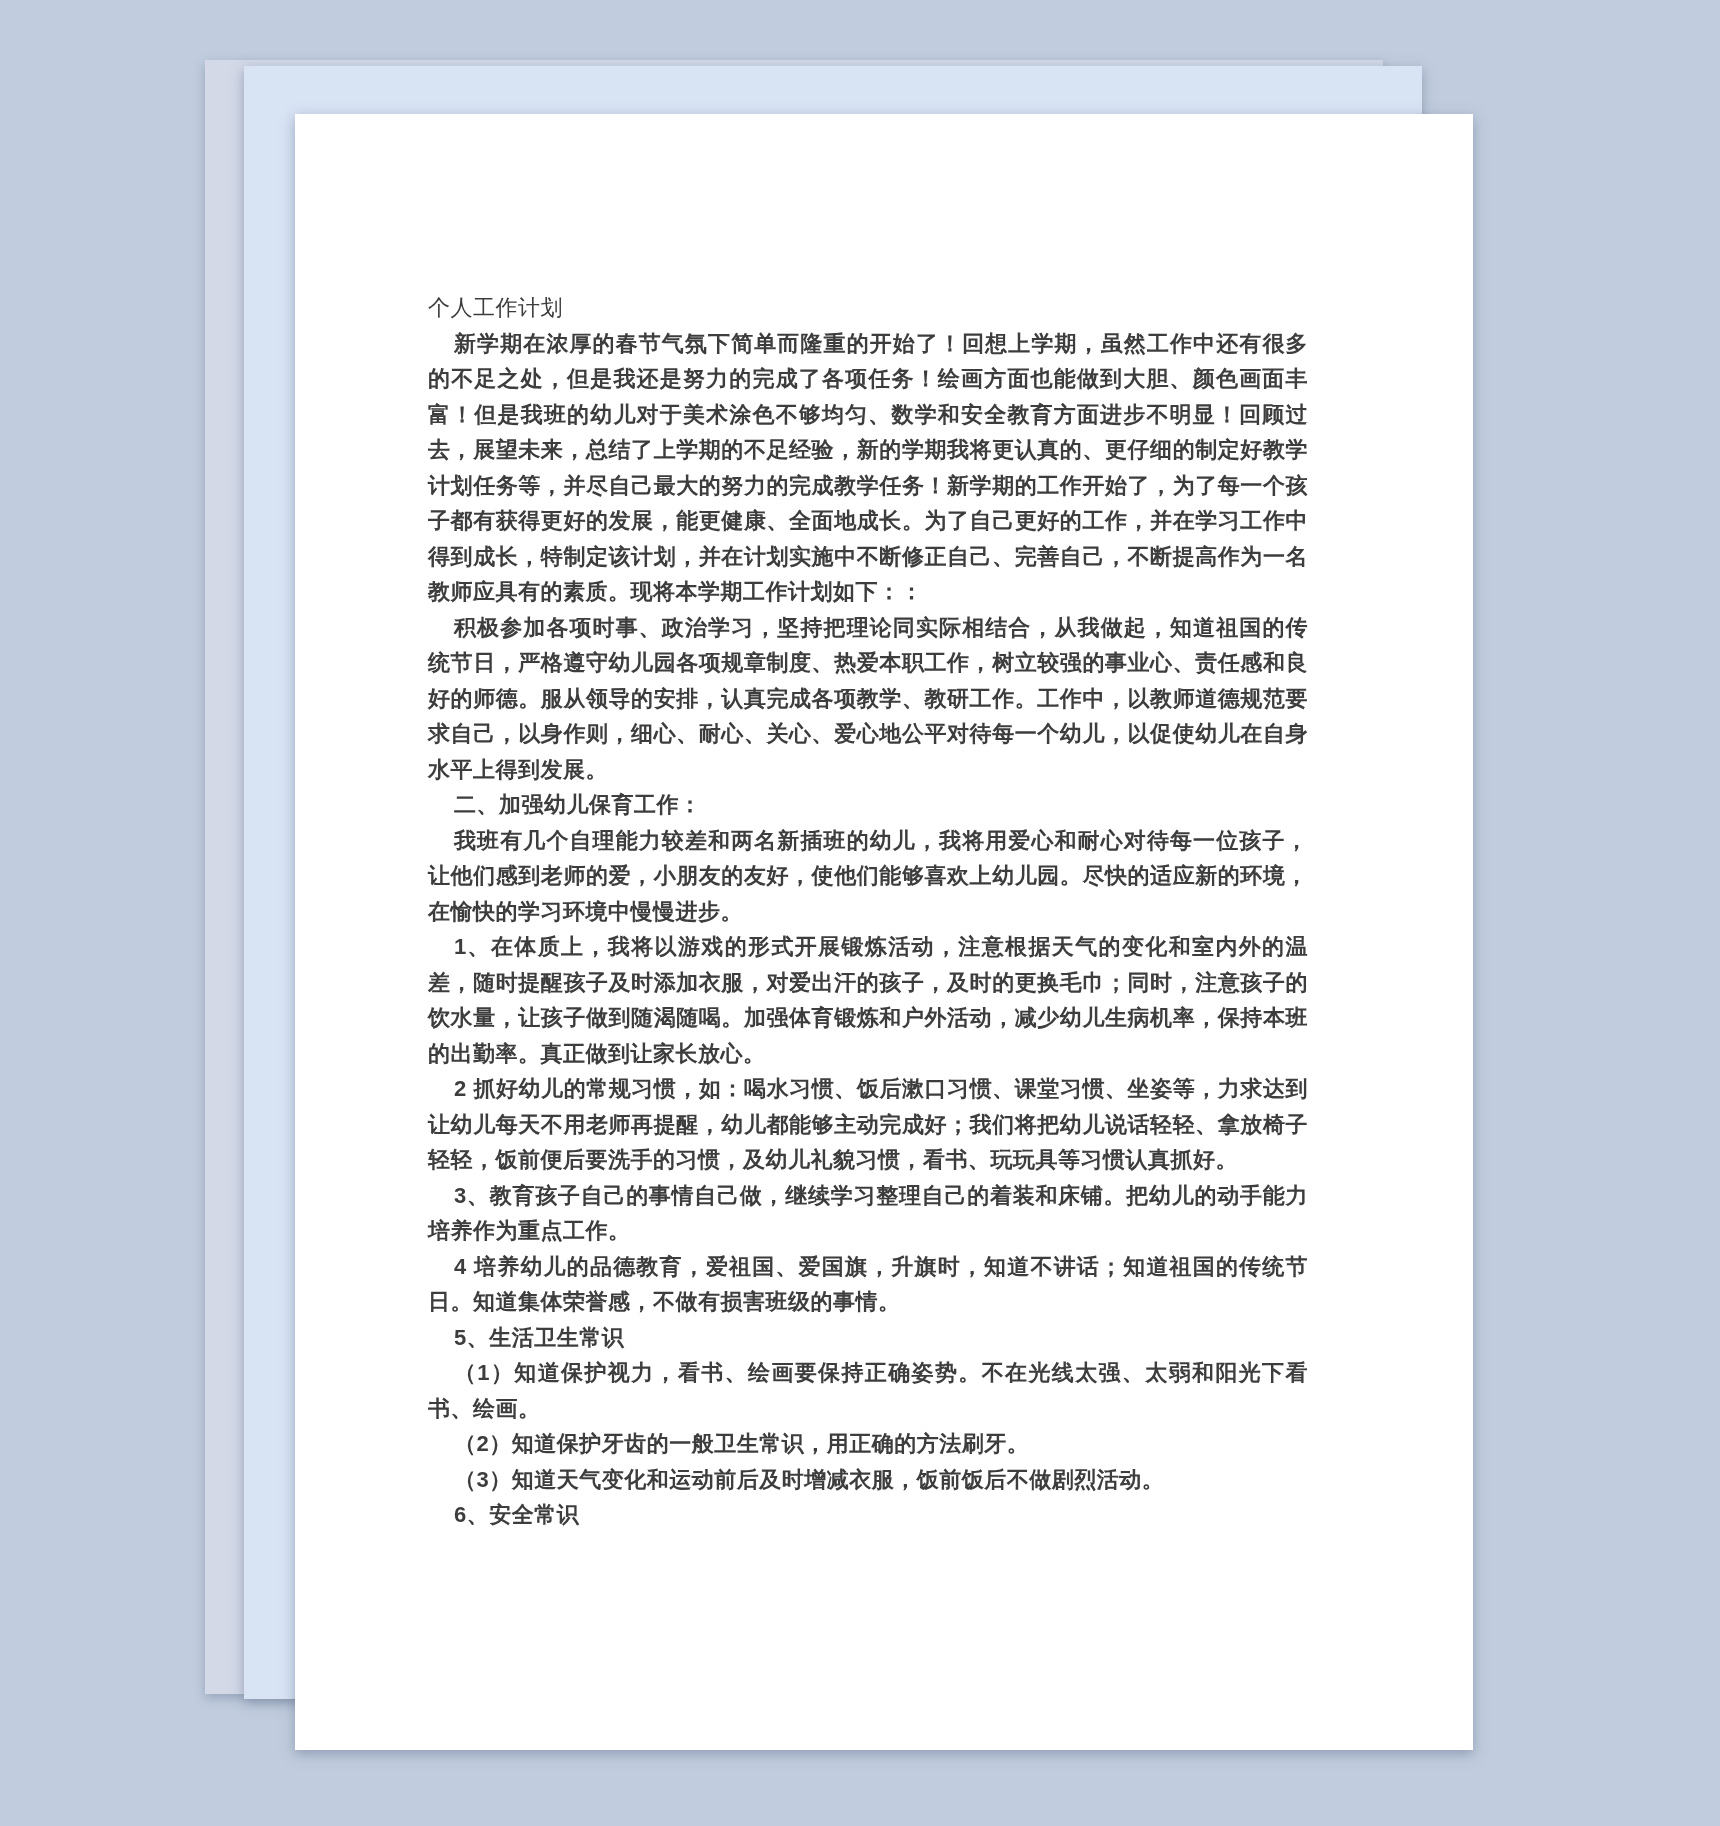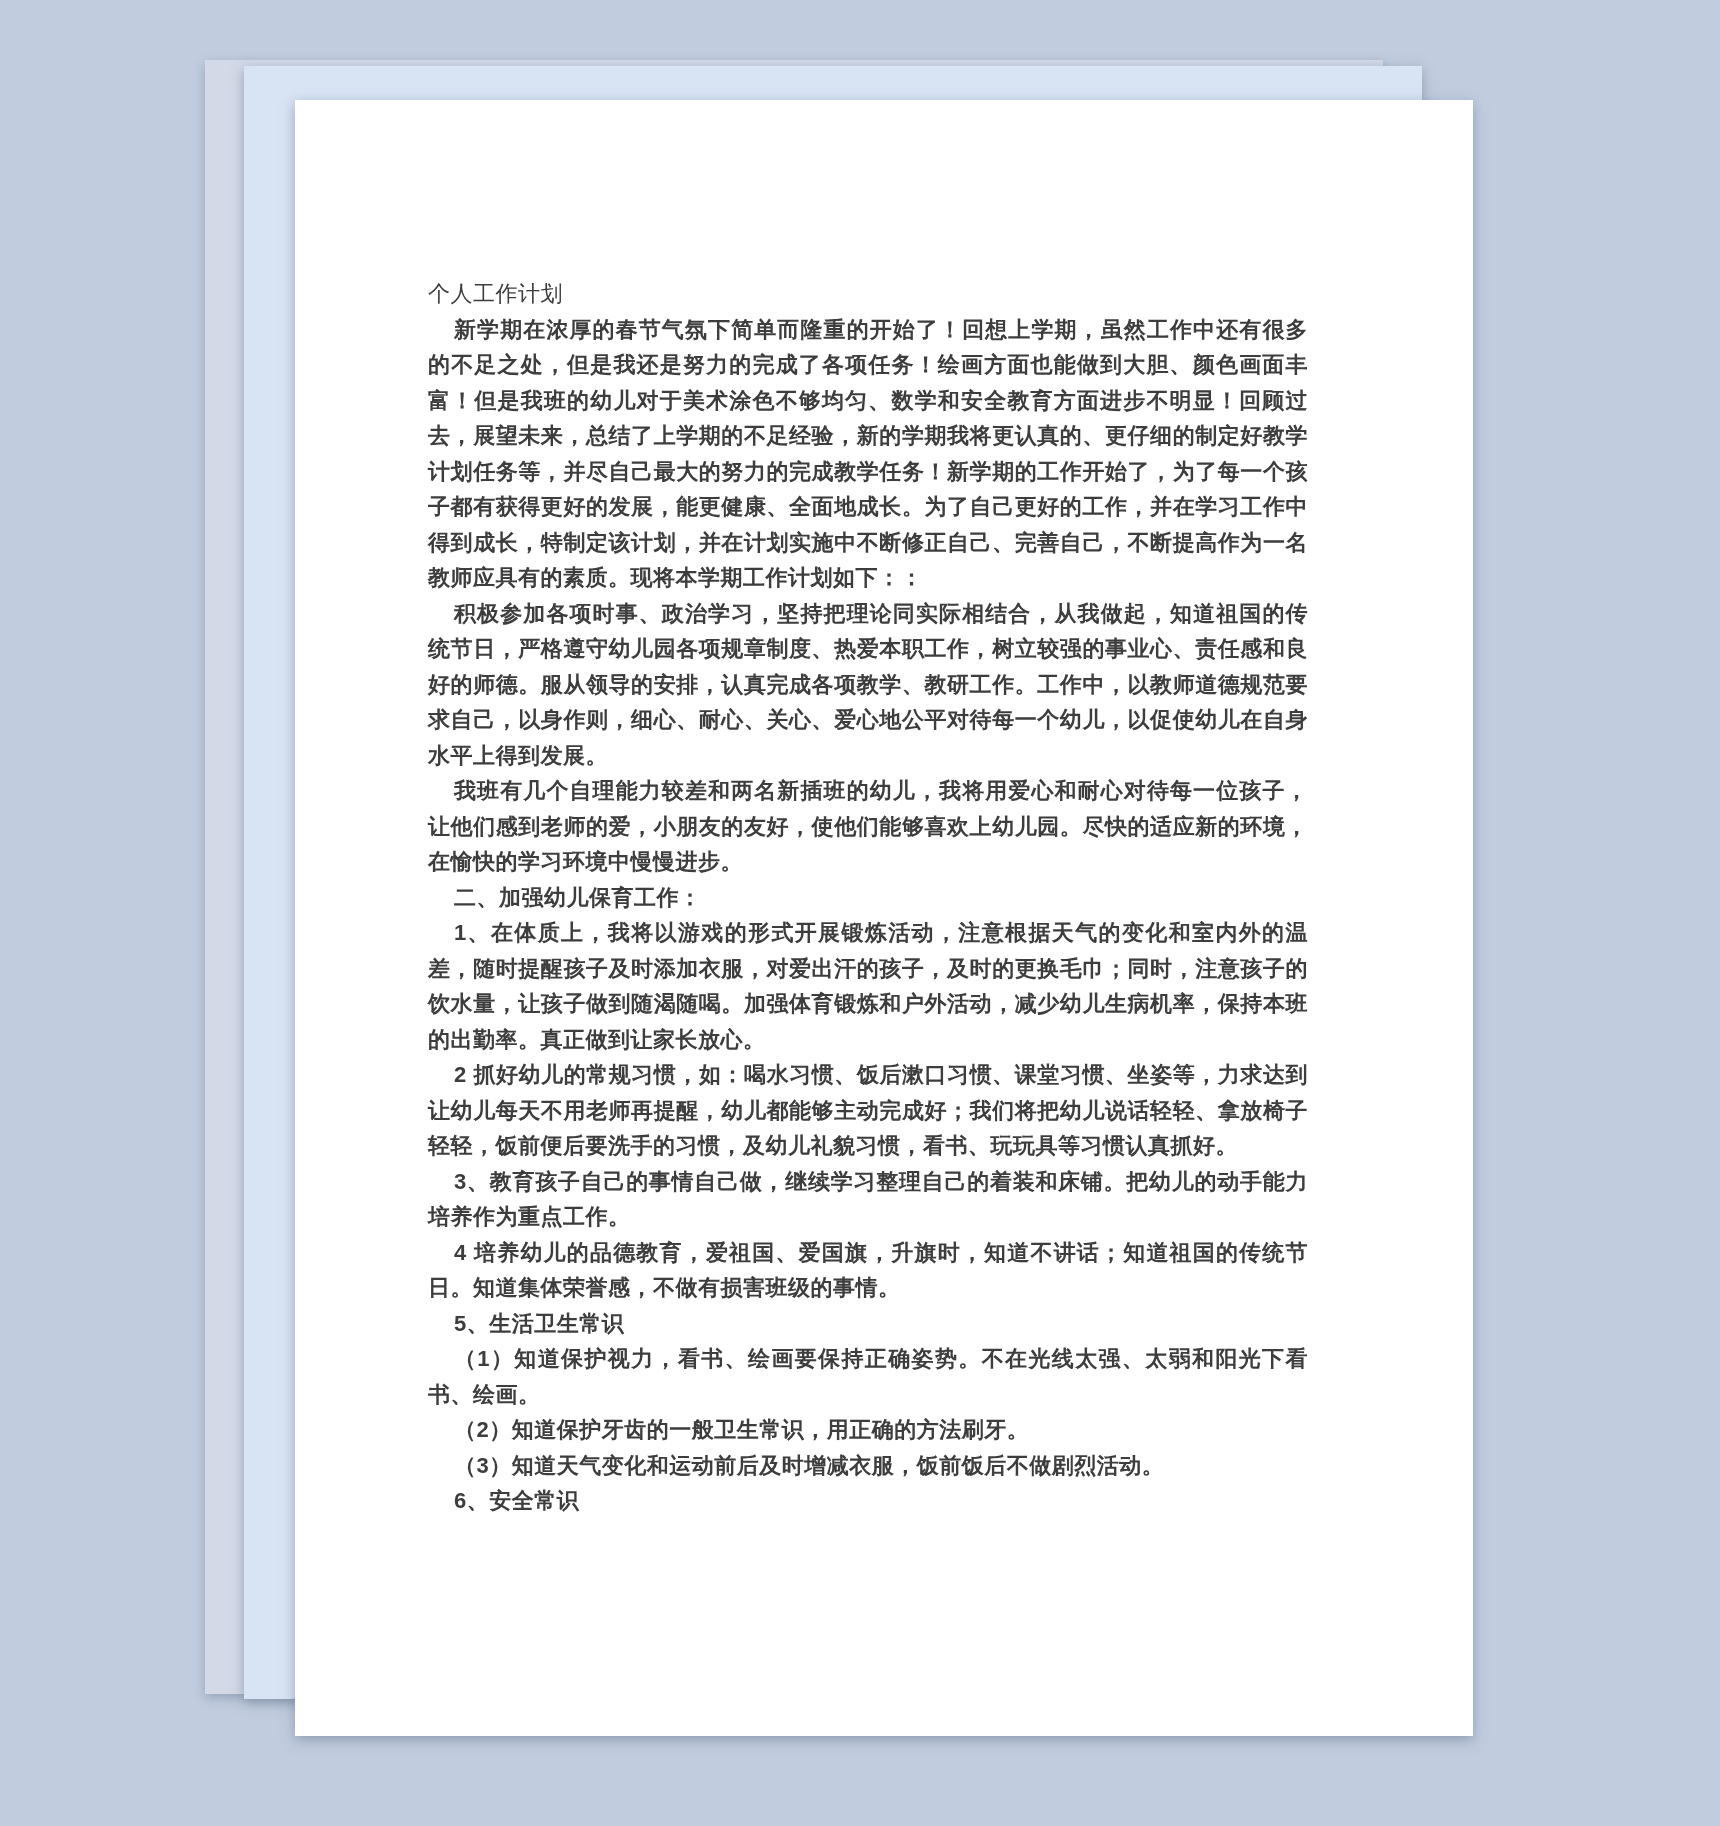--- a/index.html
+++ b/index.html
@@ -33,21 +33,21 @@
   .sheet-mid {
     left: 244px;
     top: 66px;
     width: 1178px;
     height: 1633px;
     background: #d8e3f4;
     box-shadow: 0 4px 12px rgba(100, 115, 142, 0.55);
   }
   .sheet-front {
     left: 295px;
-    top: 100px;
+    top: 114px;
     width: 1178px;
     height: 1636px;
     background: #ffffff;
     box-shadow: 0 4px 12px rgba(100, 115, 142, 0.55);
   }
   .doc {
     box-sizing: border-box;
     width: 1178px;
     padding: 176px 165px 0 133px;
     color: #3d3d3d;
@@ -72,22 +72,22 @@
 <body>
 
 <div class="stage">
   <div class="sheet sheet-back"></div>
   <div class="sheet sheet-mid"></div>
   <div class="sheet sheet-front">
     <div class="doc">
       <h1 class="title">个人工作计划</h1>
       <p>新学期在浓厚的春节气氛下简单而隆重的开始了！回想上学期，虽然工作中还有很多的不足之处，但是我还是努力的完成了各项任务！绘画方面也能做到大胆、颜色画面丰富！但是我班的幼儿对于美术涂色不够均匀、数学和安全教育方面进步不明显！回顾过去，展望未来，总结了上学期的不足经验，新的学期我将更认真的、更仔细的制定好教学计划任务等，并尽自己最大的努力的完成教学任务！新学期的工作开始了，为了每一个孩子都有获得更好的发展，能更健康、全面地成长。为了自己更好的工作，并在学习工作中得到成长，特制定该计划，并在计划实施中不断修正自己、完善自己，不断提高作为一名教师应具有的素质。现将本学期工作计划如下：：</p>
       <p>积极参加各项时事、政治学习，坚持把理论同实际相结合，从我做起，知道祖国的传统节日，严格遵守幼儿园各项规章制度、热爱本职工作，树立较强的事业心、责任感和良好的师德。服从领导的安排，认真完成各项教学、教研工作。工作中，以教师道德规范要求自己，以身作则，细心、耐心、关心、爱心地公平对待每一个幼儿，以促使幼儿在自身水平上得到发展。</p>
+      <p>二、加强幼儿保育工作：</p>
       <p>我班有几个自理能力较差和两名新插班的幼儿，我将用爱心和耐心对待每一位孩子，让他们感到老师的爱，小朋友的友好，使他们能够喜欢上幼儿园。尽快的适应新的环境，在愉快的学习环境中慢慢进步。</p>
-      <p>二、加强幼儿保育工作：</p>
       <p>1、在体质上，我将以游戏的形式开展锻炼活动，注意根据天气的变化和室内外的温差，随时提醒孩子及时添加衣服，对爱出汗的孩子，及时的更换毛巾；同时，注意孩子的饮水量，让孩子做到随渴随喝。加强体育锻炼和户外活动，减少幼儿生病机率，保持本班的出勤率。真正做到让家长放心。</p>
       <p>2 抓好幼儿的常规习惯，如：喝水习惯、饭后漱口习惯、课堂习惯、坐姿等，力求达到让幼儿每天不用老师再提醒，幼儿都能够主动完成好；我们将把幼儿说话轻轻、拿放椅子轻轻，饭前便后要洗手的习惯，及幼儿礼貌习惯，看书、玩玩具等习惯认真抓好。</p>
       <p>3、教育孩子自己的事情自己做，继续学习整理自己的着装和床铺。把幼儿的动手能力培养作为重点工作。</p>
       <p>4 培养幼儿的品德教育，爱祖国、爱国旗，升旗时，知道不讲话；知道祖国的传统节日。知道集体荣誉感，不做有损害班级的事情。</p>
       <p>5、生活卫生常识</p>
       <p>（1）知道保护视力，看书、绘画要保持正确姿势。不在光线太强、太弱和阳光下看书、绘画。</p>
       <p>（2）知道保护牙齿的一般卫生常识，用正确的方法刷牙。</p>
       <p>（3）知道天气变化和运动前后及时增减衣服，饭前饭后不做剧烈活动。</p>
       <p>6、安全常识</p>
     </div>

